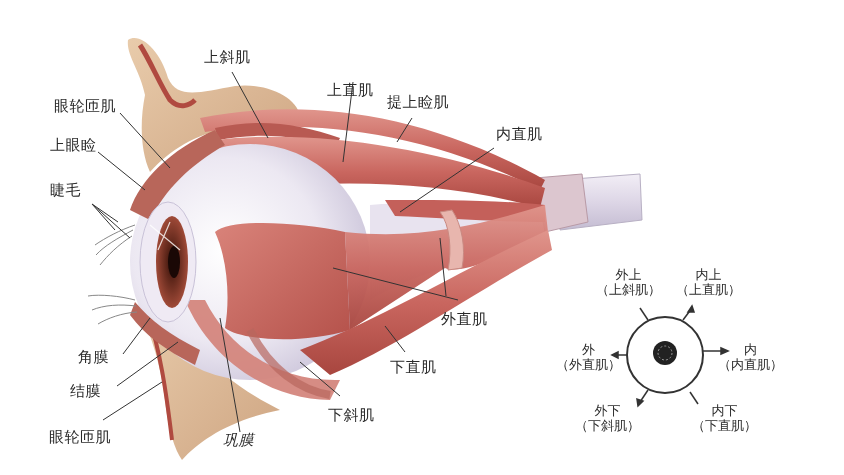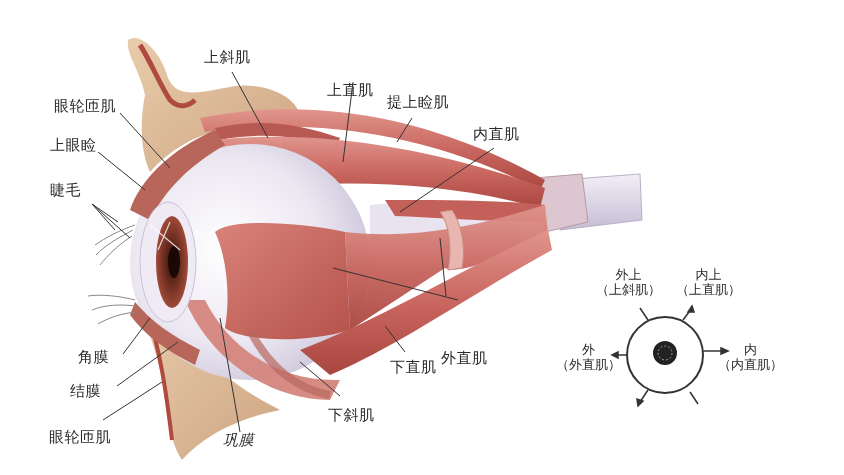--- a/index.html
+++ b/index.html
@@ -135,25 +135,25 @@
         <line x1="648" y1="390" x2="640" y2="402"></line>
         <polygon points="638,406 637,399 643,401"></polygon>
         <line x1="690" y1="392" x2="698" y2="404"></line>
       </g>
     </g>
   </svg>
 
   <div class="lbl" style="left:204px;top:50px;">上斜肌</div>
   <div class="lbl" style="left:327px;top:59px;margin-top:24px;">上直肌</div>
   <div class="lbl" style="left:387px;top:95px;">提上睑肌</div>
-  <div class="lbl" style="left:473px;top:127px;">内直肌</div>
+  <div class="lbl" style="left:496px;top:127px;">内直肌</div>
   <div class="lbl" style="left:54px;top:99px;">眼轮匝肌</div>
   <div class="lbl" style="left:50px;top:138px;">上眼睑</div>
   <div class="lbl" style="left:50px;top:183px;">睫毛</div>
-  <div class="lbl" style="left:441px;top:312px;margin-top:39px;">外直肌</div>
+  <div class="lbl" style="left:441px;top:312px;">外直肌</div>
   <div class="lbl" style="left:390px;top:360px;text-align:center;">下直肌</div>
   <div class="lbl" style="left:78px;top:350px;">角膜</div>
   <div class="lbl" style="left:70px;top:384px;">结膜</div>
   <div class="lbl" style="left:49px;top:430px;">眼轮匝肌</div>
   <div class="lbl" style="left:328px;top:408px;">下斜肌</div>
   <div class="lbl" style="left:223px;top:433px;font-style:italic;">巩膜</div>
 
   <div class="dlbl" style="left:676px;top:268px;">
     <span>内上</span>
     <span>（上直肌）</span>
@@ -163,13 +163,21 @@
     <span>（上斜肌）</span>
   </div>
   <div class="dlbl" style="left:556px;top:343px;">
     <span>外</span>
     <span>（外直肌）</span>
   </div>
   <div class="dlbl" style="left:718px;top:343px;">
     <span>内</span>
     <span>（内直肌）</span>
   </div>
+  <div class="dlbl" style="left:575px;top:404px;">
+    <span>外下</span>
+    <span>（下斜肌）</span>
+  </div>
+  <div class="dlbl" style="left:692px;top:404px;">
+    <span>内下</span>
+    <span>（下直肌）</span>
+  </div>
 </div>
 
 </body></html>

